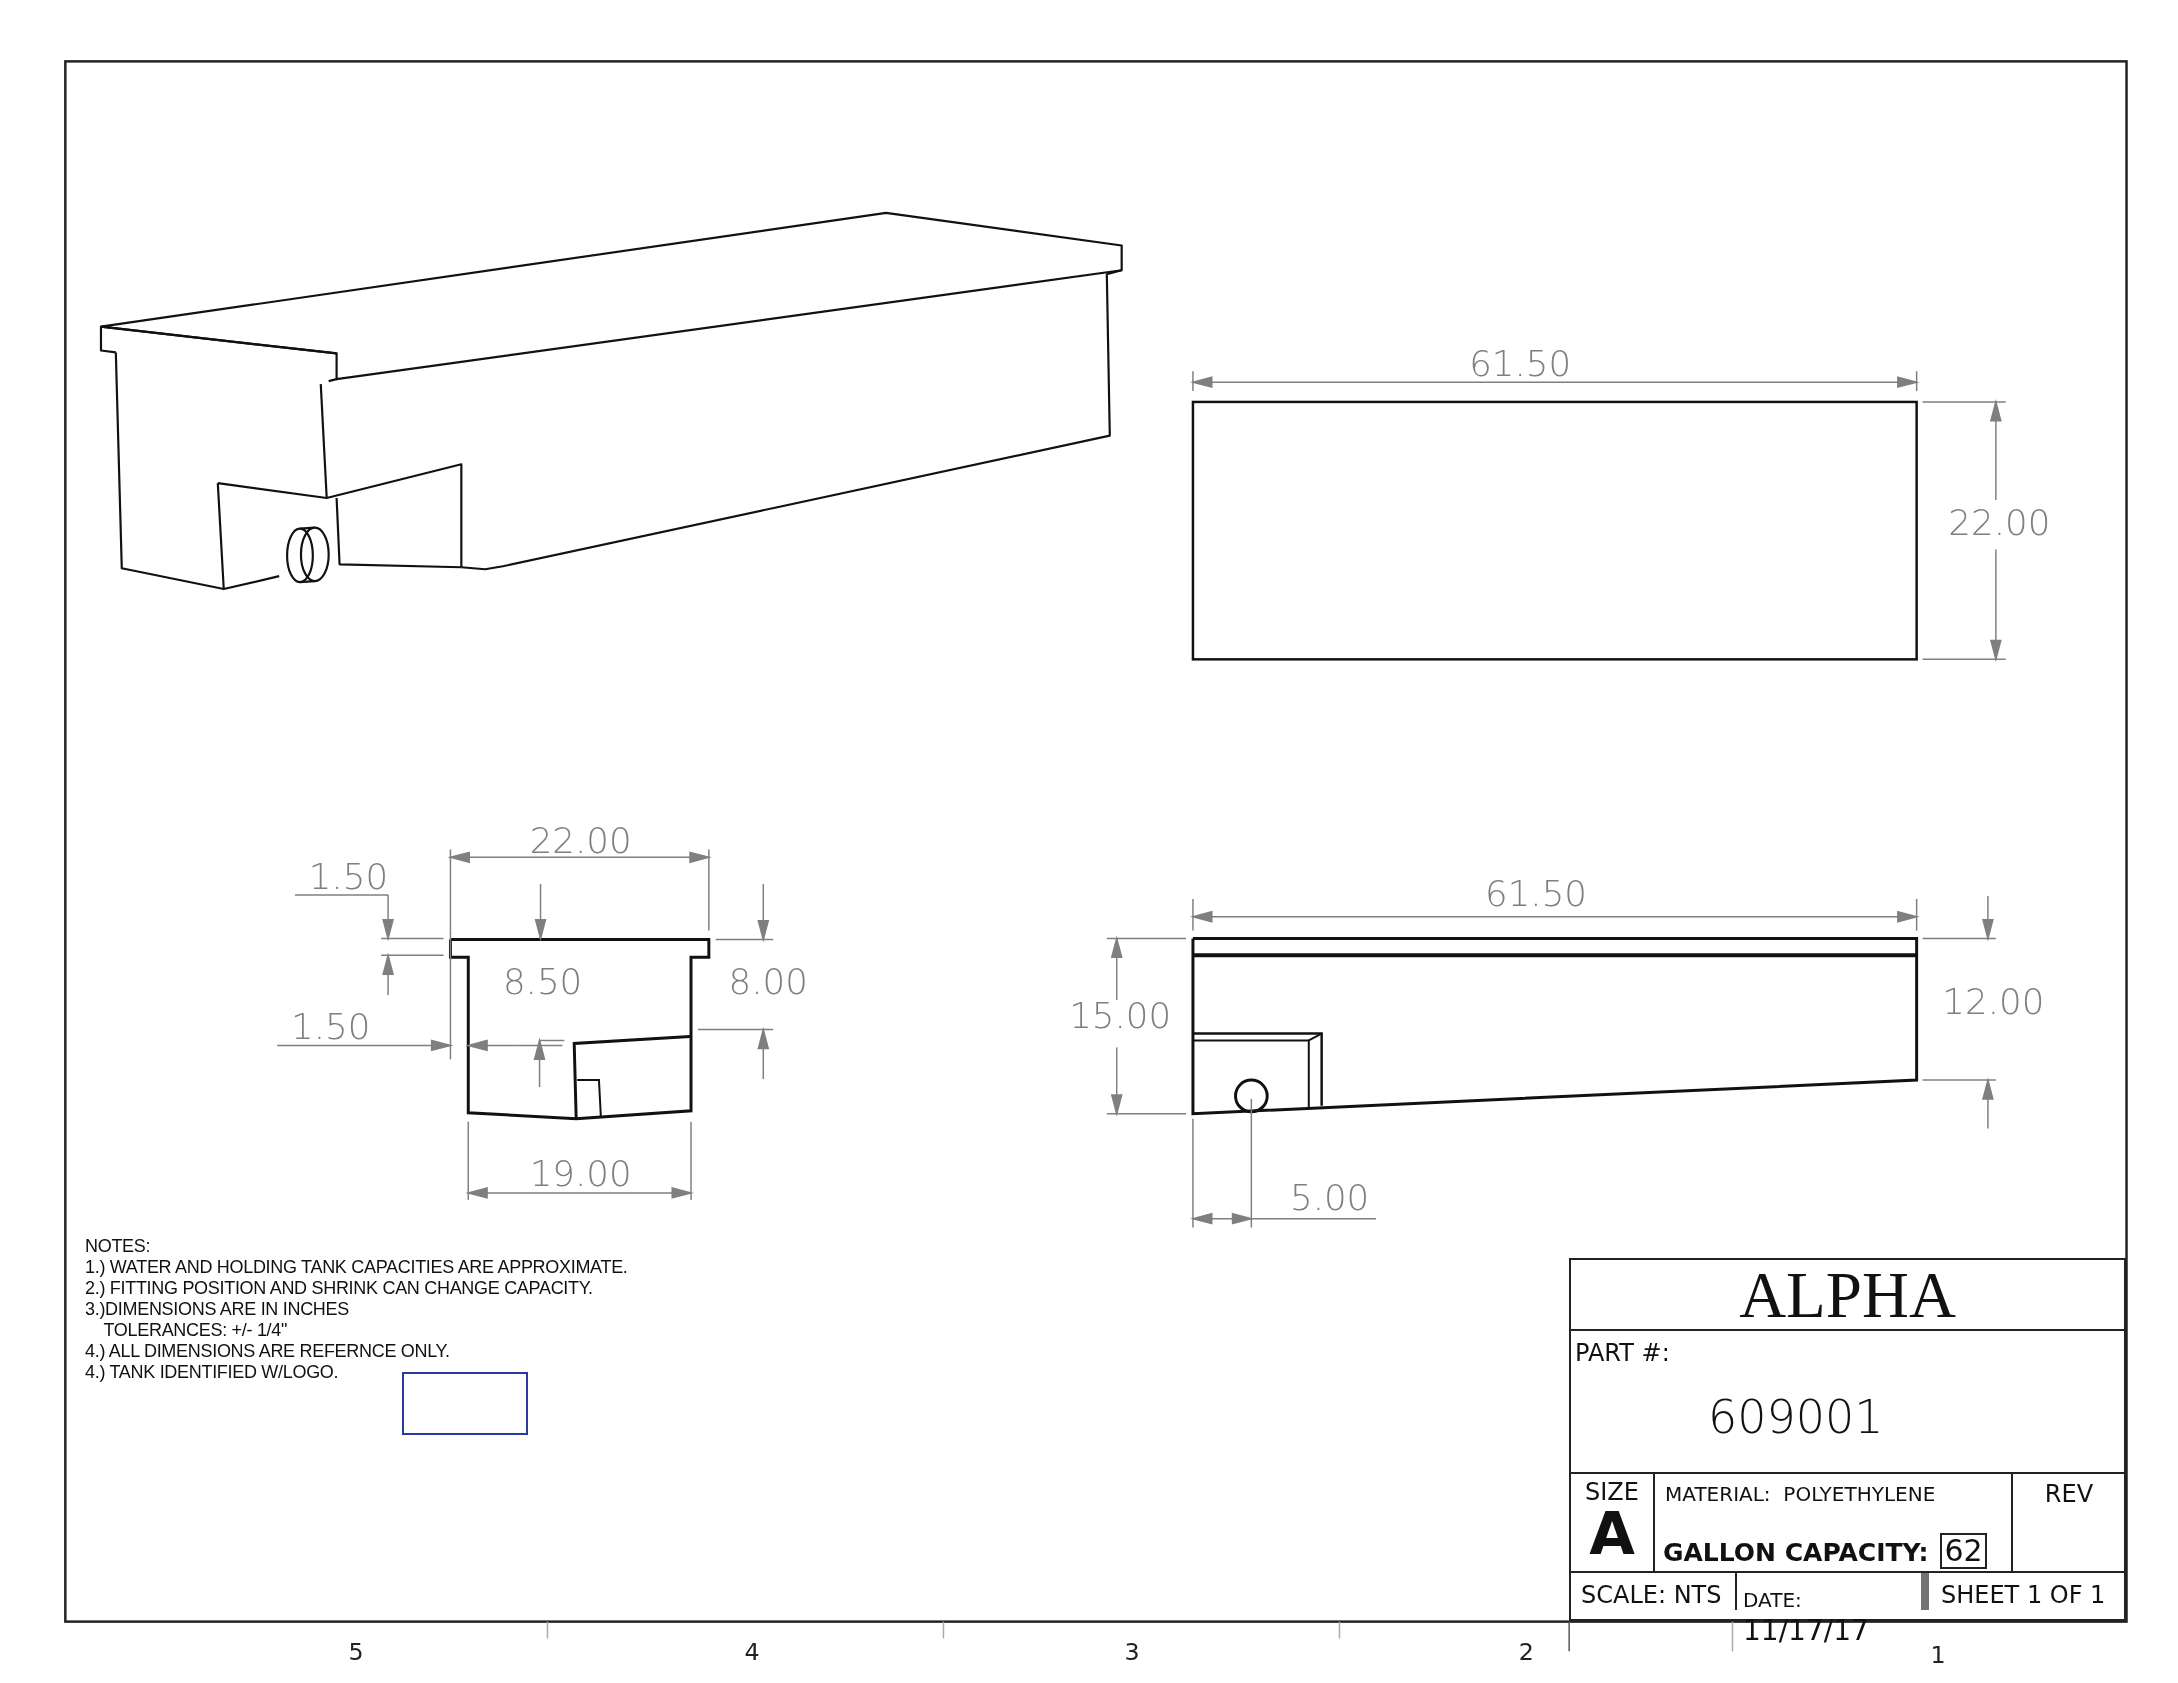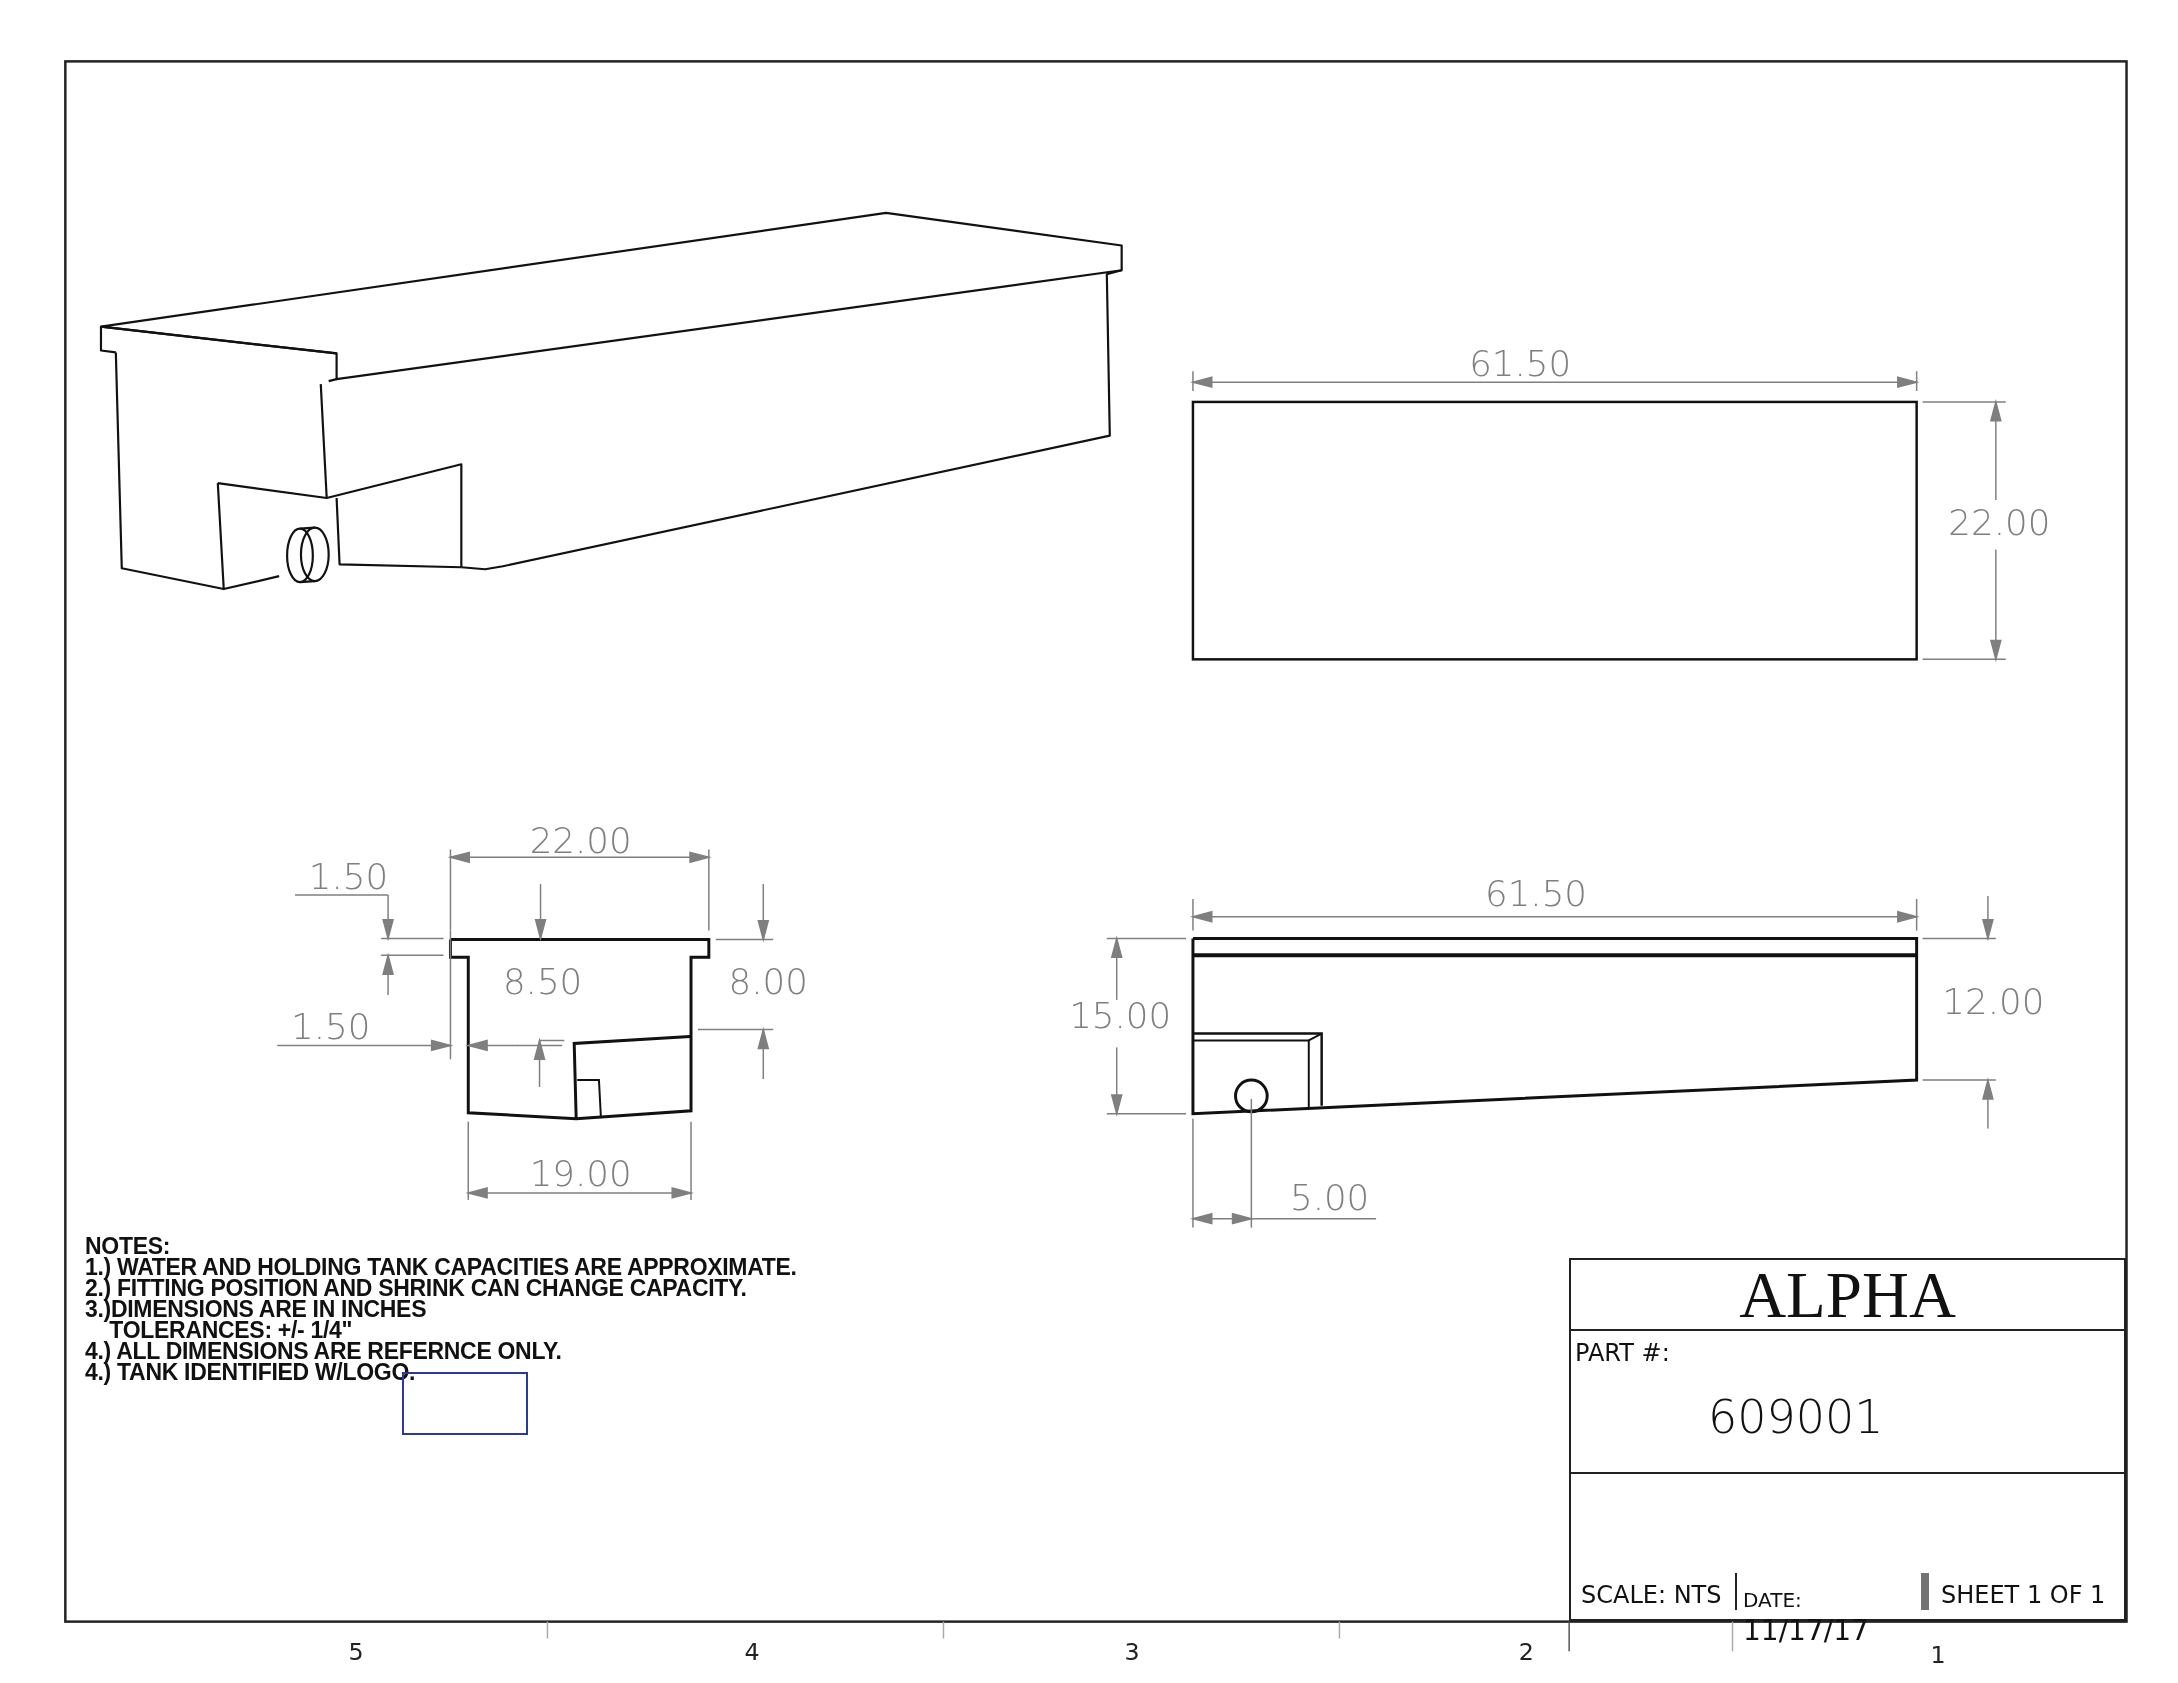--- a/index.html
+++ b/index.html
@@ -1,20 +1,20 @@
 <!DOCTYPE html>
 <html><head>
 <meta charset="utf-8">
 <style>
   html,body{margin:0;padding:0;background:#fff;}
   body{width:2178px;height:1683px;position:relative;overflow:hidden;font-family:"DejaVu Sans",sans-serif;}
   #sheet{position:absolute;left:0;top:0;width:2178px;height:1683px;}
   .dim{font-family:"DejaVu Sans",sans-serif;font-size:36px;fill:#7f7f7f;font-weight:200;}
   .zone{font-family:"DejaVu Sans",sans-serif;font-size:24px;fill:#222;}
-  .notes{position:absolute;left:85px;top:1236px;font-family:"Liberation Sans",sans-serif;font-size:23px;line-height:21px;color:#111;letter-spacing:-0.3px;font-weight:bold;}
+  .notes{position:absolute;left:85px;top:1236px;font-family:"Liberation Sans",sans-serif;font-size:18px;line-height:21px;color:#111;letter-spacing:-0.3px;}
   .notes div{white-space:pre;}
   .logo-box{position:absolute;left:402px;top:1372px;width:122px;height:59px;border:2px solid #2a3a9a;}
   .tb{position:absolute;left:1569px;top:1258px;width:557px;height:363px;border:2px solid #222;box-sizing:border-box;font-family:"DejaVu Sans",sans-serif;color:#111;}
   .tb .row{position:absolute;left:0;right:0;border-bottom:2px solid #222;box-sizing:border-box;}
   .tb .r1{top:0;height:71px;}
   .tb .r2{top:71px;height:143px;}
   .tb .r3{top:214px;height:99px;}
   .tb .r4{top:313px;height:37px;border-bottom:none;}
   .company{position:absolute;left:0;right:0;top:0;text-align:center;font-family:"Liberation Serif",serif;font-size:65px;line-height:71px;}
   .part-lbl{position:absolute;left:4px;top:8px;font-size:24px;}
@@ -188,19 +188,32 @@
 <div class="logo-box"></div>
 
 <div class="tb">
   <div class="row r1">
     <div class="company">ALPHA</div>
   </div>
   <div class="row r2">
     <div class="part-lbl">PART #:</div>
     <div class="part-num">609001</div>
   </div>
+  <div class="row r3">
+    <div class="cell c-size">
+      <div class="size-lbl">SIZE</div>
+      <div class="size-val">A</div>
+    </div>
+    <div class="cell c-mat">
+      <div class="mat"><span>MATERIAL:</span>&nbsp; <span>POLYETHYLENE</span></div>
+      <div class="gal"><span>GALLON CAPACITY:</span><span class="gal-val">62</span></div>
+    </div>
+    <div class="cell c-rev">
+      <div class="rev">REV</div>
+    </div>
+  </div>
   <div class="row r4">
     <div class="cell c-scale">SCALE: NTS</div>
     <div class="cell c-date"><span class="sm">DATE:</span> <span>11/17/17</span></div>
     <div class="cell c-sheet">SHEET 1 OF 1</div>
   </div>
 </div>
 
 
 </body></html>

